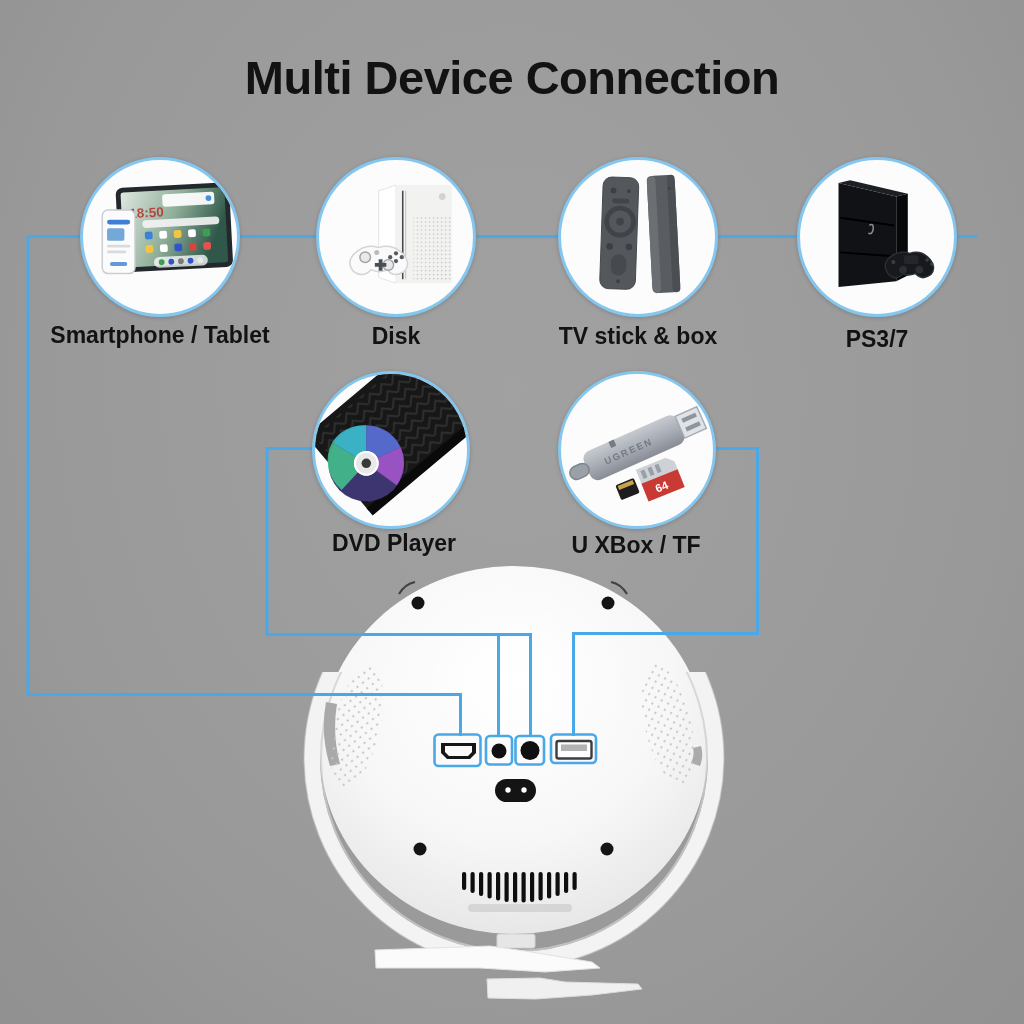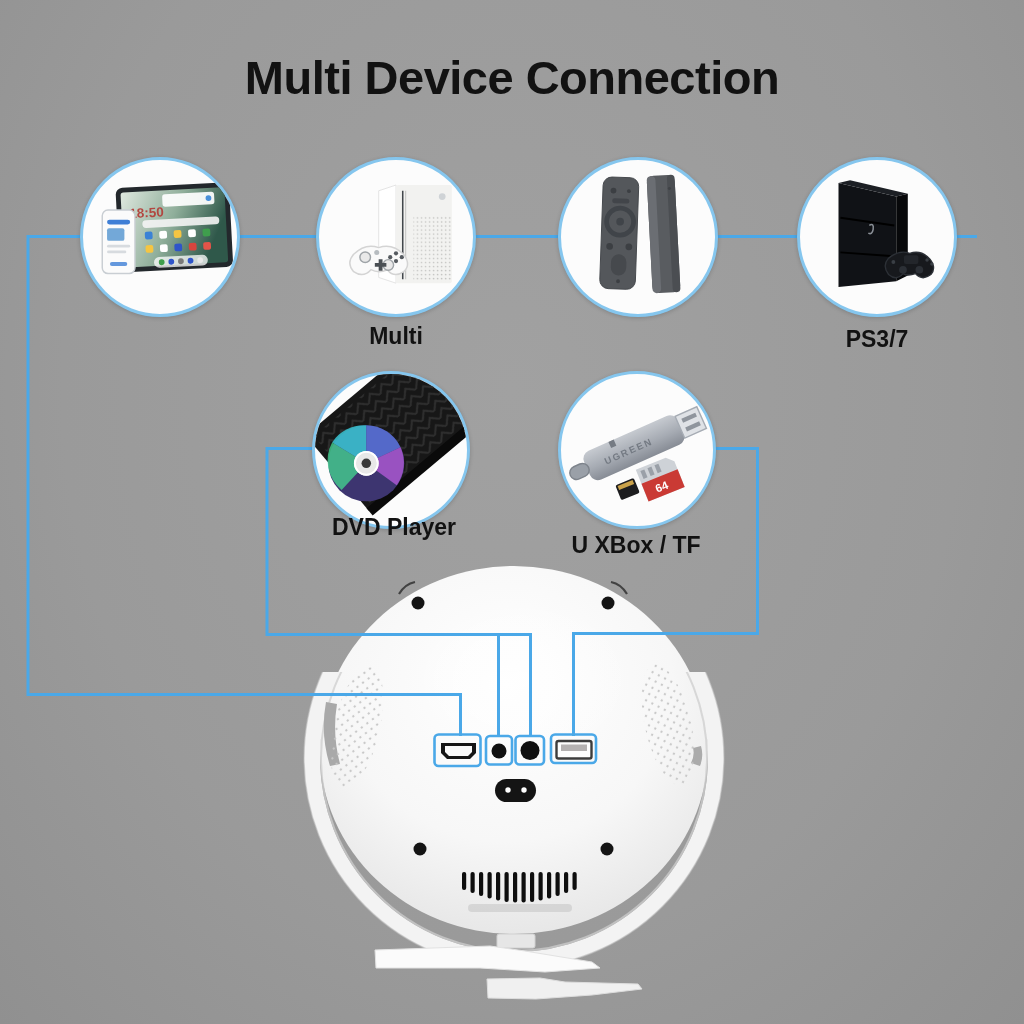--- a/index.html
+++ b/index.html
@@ -176,20 +176,21 @@
       <g>
         <rect x="20" y="52" width="34" height="66" rx="6" fill="#fbfbfb" stroke="#c9ced3" stroke-width="1.5"></rect>
         <rect x="25" y="62" width="24" height="5" rx="2.5" fill="#3f7fd6"></rect>
         <rect x="25" y="71" width="18" height="13" rx="2" fill="#73a8d8"></rect>
         <rect x="25" y="88" width="24" height="3" rx="1.5" fill="#d7dbdf"></rect>
         <rect x="25" y="94" width="20" height="3" rx="1.5" fill="#d7dbdf"></rect>
         <rect x="28" y="106" width="18" height="4" rx="2" fill="#3f7fd6" opacity="0.8"></rect>
       </g>
     </svg>
   </div>
+  <div class="device-label" style="left:160px; top:322px;">Smartphone / Tablet</div>
 
   <div class="device-circle" style="left:316px; top:157px; width:160px; height:160px;">
     <svg viewBox="0 0 160 160">
       <defs>
         <pattern id="xbDots" width="4.2" height="4.2" patternUnits="userSpaceOnUse">
           <circle cx="1.4" cy="1.4" r="0.8" fill="#c2c2c0"></circle>
         </pattern>
       </defs>
       <polygon points="62,32 80,26 80,128 62,122" fill="#ffffff" stroke="#e3e3e3" stroke-width="1"></polygon>
       <rect x="80" y="26" width="58" height="102" rx="2" fill="#f2f2f0"></rect>
@@ -203,21 +204,21 @@
         <circle cx="72" cy="109" r="5.5" fill="#e9e9e9" stroke="#9fa4a8" stroke-width="1.5"></circle>
         <path d="M58,107 h4 v-4 h4 v4 h4 v4 h-4 v4 h-4 v-4 h-4 z" fill="#4a4f54"></path>
         <circle cx="80" cy="97" r="2.2" fill="#565b60"></circle>
           <circle cx="86" cy="101" r="2.2" fill="#565b60"></circle>
         <circle cx="74" cy="101" r="2.2" fill="#565b60"></circle>
           <circle cx="80" cy="105" r="2.2" fill="#565b60"></circle>
         <circle cx="60" cy="96" r="2.6" fill="#b7bcc0"></circle>
       </g>
     </svg>
   </div>
-  <div class="device-label" style="left:396px; top:323px;">Multi</div>
+  <div class="device-label" style="left:396px; top:323px;">Disk</div>
 
   <div class="device-circle" style="left:558px; top:157px; width:160px; height:160px;">
     <svg viewBox="0 0 160 160">
       <g transform="rotate(2 60 76)">
         <rect x="42" y="18" width="37" height="116" rx="9" fill="#54575b" stroke="#45484c" stroke-width="1"></rect>
         <circle cx="53" cy="32" r="3" fill="#3c3f43"></circle>
           <circle cx="69" cy="32" r="2" fill="#3c3f43"></circle>
         <rect x="52" y="40" width="18" height="5" rx="2.5" fill="#42454a"></rect>
         <circle cx="61" cy="64" r="14" fill="none" stroke="#404449" stroke-width="5"></circle>
         <circle cx="61" cy="64" r="4" fill="#404449"></circle>
@@ -227,20 +228,21 @@
         <circle cx="61" cy="126" r="2" fill="#3c3f43"></circle>
       </g>
       <g transform="rotate(-3 105 76)">
         <rect x="92" y="16" width="29" height="122" rx="7" fill="#595c60"></rect>
         <rect x="92" y="16" width="9" height="122" rx="4.5" fill="#6b6e73"></rect>
         <rect x="113" y="16" width="8" height="122" rx="4" fill="#4b4e52"></rect>
         <circle cx="115" cy="30" r="1.6" fill="#3f4246"></circle>
       </g>
     </svg>
   </div>
+  <div class="device-label" style="left:638px; top:323px;">TV stick &amp; box</div>
 
   <div class="device-circle" style="left:797px; top:157px; width:160px; height:160px;">
     <svg viewBox="0 0 160 160">
       <g>
         <path d="M40,24 L100,38 L100,126 L40,132 Z" fill="#101216"></path>
         <path d="M40,24 L52,21 L112,35 L100,38 Z" fill="#1c1f24"></path>
         <path d="M100,38 L112,35 L112,120 L100,126 Z" fill="#07080a"></path>
         <line x1="42" y1="60" x2="98" y2="68" stroke="#000000" stroke-width="2"></line>
         <line x1="42" y1="96" x2="98" y2="100" stroke="#000000" stroke-width="2"></line>
         <path d="M72,68 q5,-3 4,4 q-1,6 -5,4" stroke="#8a8f96" stroke-width="1.6" fill="none"></path>
@@ -275,21 +277,21 @@
         <path d="M54,94 L18,72 A40,40 0 0 1 54,54 Z" fill="#39c7d4" opacity="0.85"></path>
         <path d="M54,94 L54,54 A40,40 0 0 1 90,77 Z" fill="#5a77e0" opacity="0.8"></path>
         <path d="M54,94 L90,77 A40,40 0 0 1 86,117 Z" fill="#b05ad6" opacity="0.8"></path>
         <path d="M54,94 L18,72 A40,40 0 0 0 28,122 Z" fill="#43d08e" opacity="0.8"></path>
         <circle cx="54" cy="94" r="13" fill="#e8e8e8"></circle>
         <circle cx="54" cy="94" r="12" fill="none" stroke="#ffffff" stroke-width="2"></circle>
         <circle cx="54" cy="94" r="5" fill="#3a3a3a"></circle>
       </g>
     </svg>
   </div>
-  <div class="device-label" style="left:394px; top:514px;">DVD Player</div>
+  <div class="device-label" style="left:394px; top:530px;">DVD Player</div>
 
   <div class="device-circle" style="left:558px; top:371px; width:158px; height:158px;">
     <svg viewBox="0 0 160 160">
       <defs>
         <linearGradient id="alu" x1="0" y1="0" x2="0" y2="1">
           <stop offset="0%" stop-color="#c6cad0"></stop>
             <stop offset="55%" stop-color="#a6abb3"></stop>
             <stop offset="100%" stop-color="#878c95"></stop>
         </linearGradient>
       </defs>

